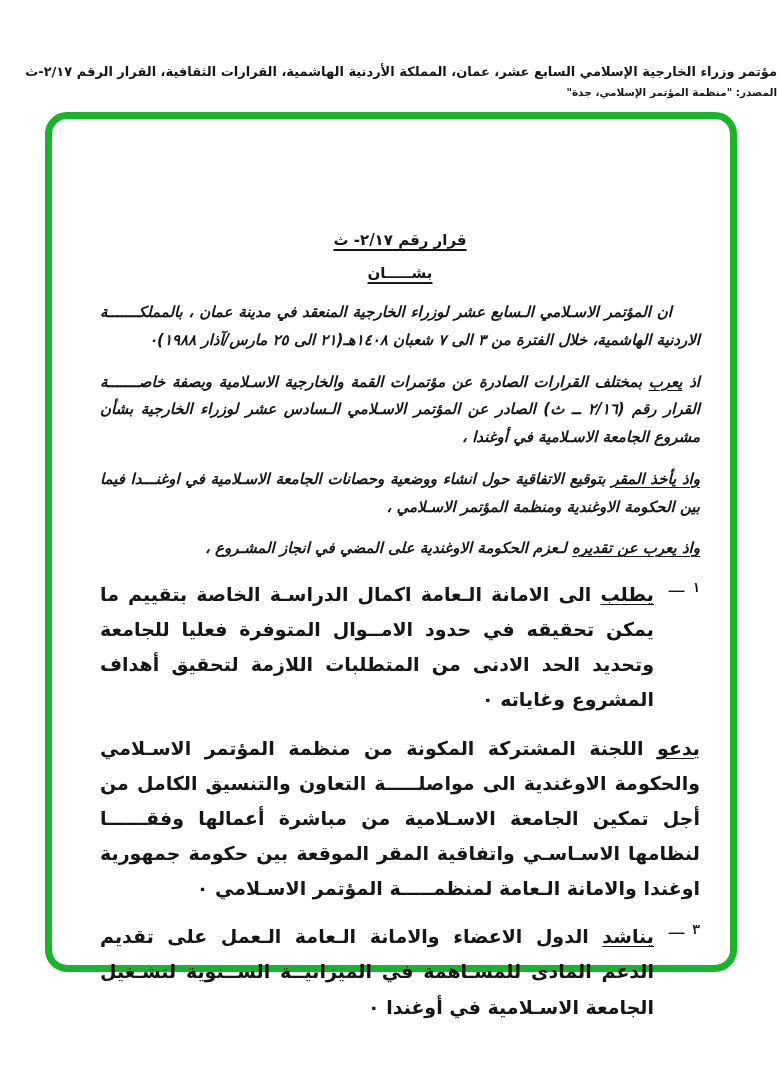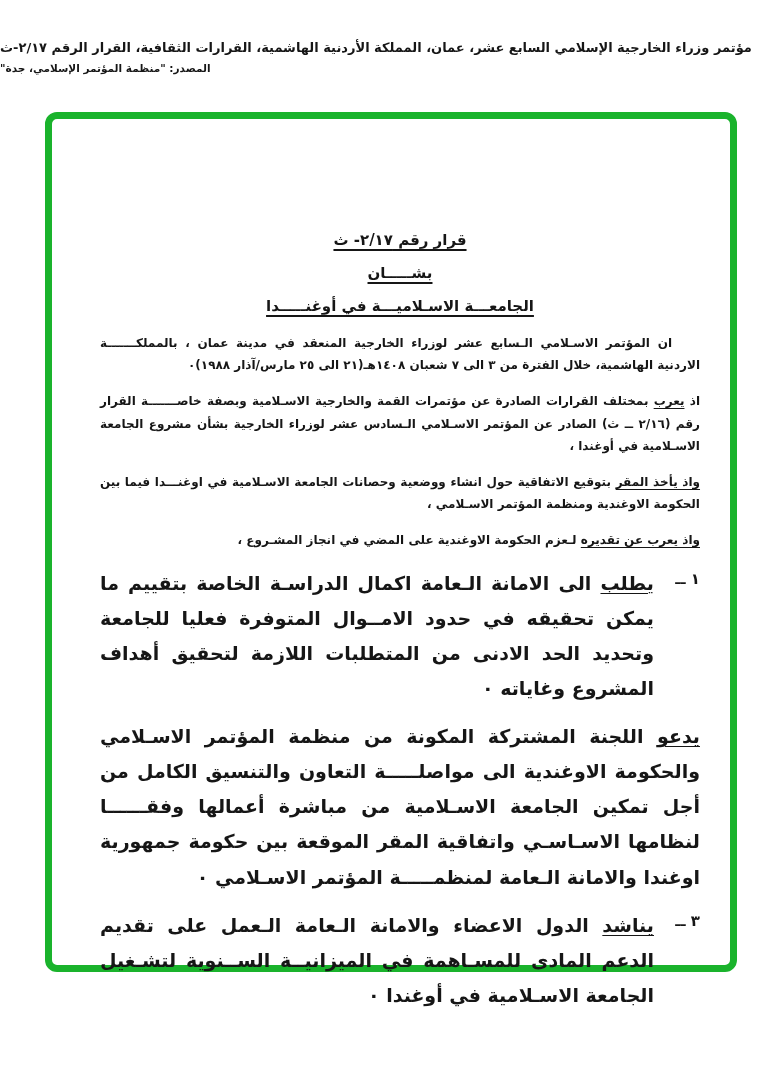--- a/index.html
+++ b/index.html
@@ -1,69 +1,69 @@
 <!DOCTYPE html>
 <html lang="ar"><head>
 <meta charset="utf-8">
 <style>
   html,body{margin:0;padding:0;}
   body{
     width:777px;height:1092px;position:relative;overflow:hidden;
     background:#ffffff;color:#161616;
     font-family:"DejaVu Sans",sans-serif;
   }
-  .scan-header{ text-align:left; padding-top:40px; direction:rtl; }
+  .scan-header{ text-align:right; padding-top:64px; direction:rtl; }
   .scan-header .l1{ font-size:13px; font-weight:bold; letter-spacing:0; }
   .scan-header .l2{ font-size:10.5px; font-weight:bold; margin-top:7px; }
 
   .doc-frame{
     position:absolute; left:45px; top:112px;
     width:692px; height:860px; box-sizing:border-box;
-    border:7px solid #1ab32c; border-radius:12px;
+    border:7px solid #1ab32c; border-radius:22px;
     background:#ffffff;
   }
   .doc-content{
     direction:rtl;
     padding:109px 30px 0 48px;
     font-weight:bold;
   }
   .doc-title{ text-align:center; margin-bottom:14px; }
   .doc-title .t-line{
     font-size:15px; line-height:1.6; margin-bottom:9px;
     text-decoration:underline; text-underline-offset:4px; text-decoration-thickness:1.5px;
   }
   .para{
-    font-size:12px; line-height:1.85; text-align:justify;
+    font-size:15px; line-height:1.85; text-align:justify;
     margin-bottom:14px;
+    font-style:italic;
   }
   .para.indented{ text-indent:28px; }
   .u{ text-decoration:underline; text-underline-offset:3px; text-decoration-thickness:1.2px; }
 
   .item{ display:flex; direction:rtl; margin-bottom:13px; }
   .item-num{
-    flex:0 0 46px; font-size:15px; line-height:1.85; white-space:nowrap;
+    flex:0 0 46px; font-size:13px; line-height:1.85; white-space:nowrap;font-family:Liberation Mono, monospace;
   }
   .item-text{
     flex:1; font-size:19px; line-height:1.85; text-align:justify;
   }
 </style>
 </head>
 <body>
 
 <div class="scan-header">
   <div class="l1">مؤتمر وزراء الخارجية الإسلامي السابع عشر، عمان، المملكة الأردنية الهاشمية، القرارات الثقافية، القرار الرقم ٢/١٧-ث</div>
   <div class="l2">المصدر:  "منظمة المؤتمر الإسلامي، جدة"</div>
 </div>
 
 <div class="doc-frame">
   <div class="doc-content">
     <div class="doc-title">
       <div class="t-line">قرار رقم ٢/١٧- ث</div>
       <div class="t-line">بشـــــان</div>
-      <div class="t-line">الجامعـــة الاسـلاميـــة في أوغنـــــدا</div>
     </div>
 
     <div id="preamble">
         <div class="para indented"><span>ان المؤتمر الاسـلامي الـسابع عشر لوزراء الخارجية المنعقد في مدينة عمان ، بالمملكـــــــة الاردنية الهاشمية، خلال الفترة من ٣ الى ٧ شعبان ١٤٠٨هـ(٢١ الى ٢٥ مارس/آذار ١٩٨٨)٠</span></div>
         <div class="para"><span>اذ </span><span class="u">يعرب</span><span> بمختلف القرارات الصادرة عن مؤتمرات القمة والخارجية الاسـلامية وبصفة خاصـــــــة القرار رقم (٢/١٦ ــ ث) الصادر عن المؤتمر الاسـلامي الـسادس عشر لوزراء الخارجية بشأن مشروع الجامعة الاسـلامية في أوغندا ،</span></div>
         <div class="para"><span class="u">واذ يأخذ المقر</span><span> بتوقيع الاتفاقية حول انشاء ووضعية وحصانات الجامعة الاسـلامية في اوغنـــدا فيما بين الحكومة الاوغندية ومنظمة المؤتمر الاسـلامي ،</span></div>
         <div class="para"><span class="u">واذ يعرب عن تقديره</span><span> لـعزم الحكومة الاوغندية على المضي في انجاز المشـروع ،</span></div>
       </div>
 
     <div id="items">

